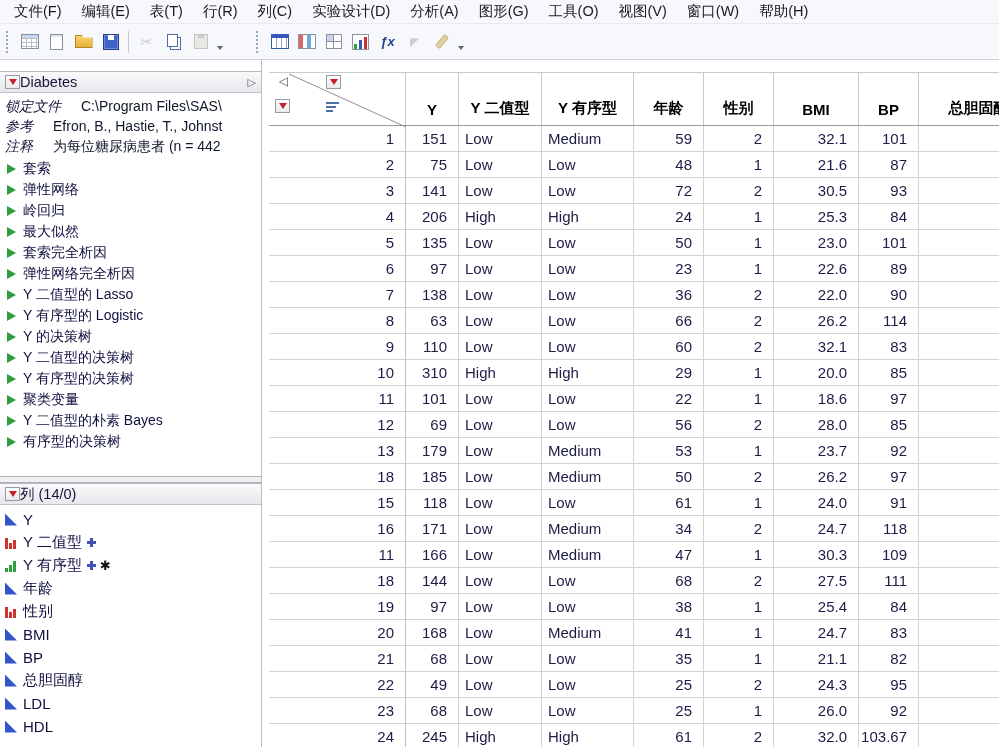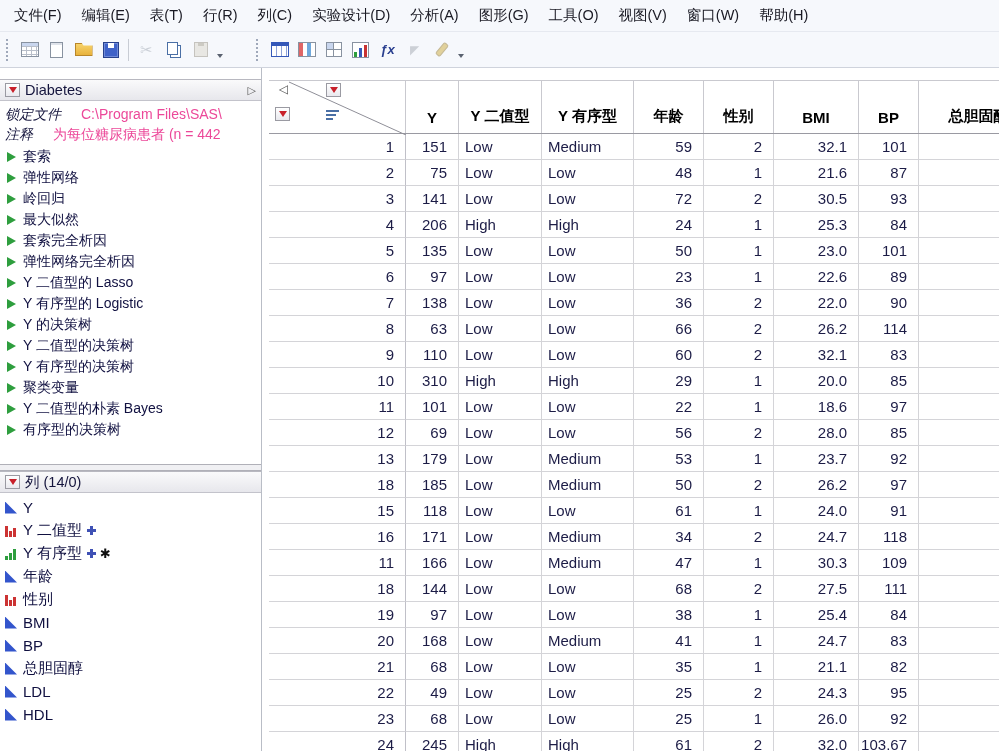--- a/index.html
+++ b/index.html
@@ -1,19 +1,19 @@
 <!DOCTYPE html>
 <html><head>
 <meta charset="utf-8">
 <style>
   *{box-sizing:border-box;margin:0;padding:0}
   html,body{width:999px;height:751px;overflow:hidden;background:#fff;
     font-family:"Liberation Sans","DejaVu Sans",sans-serif;color:#1c1c46;}
   
-  .menubar{height:32px;background:#f6f8fc;border-bottom:1px solid #e6e9f0;
+  .menubar{height:24px;background:#f6f8fc;border-bottom:1px solid #e6e9f0;
     display:flex;align-items:center;padding-left:4px;}
   .menu-item{padding:3px 10px;font-size:14.5px;color:#1a1a24;cursor:default;white-space:nowrap}
   
   .toolbar{height:36px;background:#f6f8fc;border-bottom:1px solid #cfd3dc;
     display:flex;align-items:center;padding-left:3px;}
   .grip{width:5px;height:22px;border-left:2px dotted #9fa8ba;margin:0 5px 0 3px}
   .tsep{width:1px;height:22px;background:#c8ccd4;margin:0 4px}
   .tgroup{display:flex;align-items:center}
   .tgroup2{margin-left:30px}
   .tbtn{width:27px;height:26px;display:flex;align-items:center;justify-content:center;position:relative;cursor:default}
@@ -49,30 +49,30 @@
   .ic-formula::before{content:"ƒx";font-size:13px;font-style:italic;font-weight:700;color:#2a3f8f}
   .ic-arrow::before{content:"◤";font-size:12px;color:#9aa0aa}
   .ic-brush::before{content:"";width:4px;height:13px;background:#c9a227;border:1px solid #8a6d1a;border-radius:2px;transform:rotate(40deg)}
   
   .main{display:flex;height:687px;background:#fff}
   .sidebar{width:262px;border-right:1px solid #b9bdc6;padding-top:11px;display:flex;flex-direction:column;overflow:hidden;background:#fff}
   .vsplit{width:7px;background:#fff}
   
   .panel-header{height:22px;background:linear-gradient(#fafafb,#e7e7ec);border-top:1px solid #b8b8c0;border-bottom:1px solid #c3c3cb;
     display:flex;align-items:center;padding:0 5px;font-size:14.5px;color:#14143c;white-space:nowrap}
-  .panel-title{margin-left:5px}
+  .panel-title{}
   .rt-box{width:15px;height:14px;border:1px solid #9a9aa2;background:linear-gradient(#fff,#e9e9ee);
     display:inline-flex;align-items:center;justify-content:center;flex:none}
   .rt{width:0;height:0;border-left:4px solid transparent;border-right:4px solid transparent;border-top:6px solid #c8202a}
   .collapse-right{margin-left:auto;font-size:11px;color:#555}
   .collapse-right::before{content:"▷"}
   .props{padding:3px 0 2px 5px}
   .prop-line{height:20px;line-height:20px;font-size:14px;white-space:nowrap;overflow:hidden}
   .prop-label{font-style:italic;margin-right:20px;color:#14143c}
-  .prop-value{color:#ec4899}
+  .prop-value{color:#0f172a}
   .scripts{padding-left:5px}
   .script-item{height:21px;display:flex;align-items:center;font-size:14px;color:#101040;white-space:nowrap}
   .play{width:0;height:0;border-left:9px solid #2e9e3e;border-top:5px solid transparent;border-bottom:5px solid transparent;margin:0 7px 0 2px;flex:none}
   .hsplit{height:7px;margin-top:24px;background:#f0f0f3;border-top:1px solid #b0b0b8;border-bottom:1px solid #b0b0b8}
   .col-list{padding-left:5px;padding-top:3px}
   .col-item{height:23px;display:flex;align-items:center;font-size:15px;color:#101040;white-space:nowrap}
   .cicon{width:12px;height:12px;margin-right:6px;flex:none;display:inline-block}
   .cicon.continuous{background:#3355cc;clip-path:polygon(0 0,100% 100%,0 100%)}
   .cicon.nominal{background:
     linear-gradient(#cc3333,#cc3333) 0 100%/3px 11px no-repeat,
@@ -198,20 +198,23 @@
           </span>
         <span class="panel-title">Diabetes</span>
         <span class="collapse-right"></span>
       </div>
       <div class="props">
 
           <div class="prop-line">
             <span class="prop-label">锁定文件</span><span class="prop-value">C:\Program Files\SAS\</span>
           </div>
 
+          <div class="prop-line">
+            <span class="prop-label">参考</span><span class="prop-value">Efron, B., Hastie, T., Johnst</span>
+          </div>
 
           <div class="prop-line">
             <span class="prop-label">注释</span><span class="prop-value">为每位糖尿病患者 (n = 442</span>
           </div>
         </div>
       <div class="scripts">
 
           <div class="script-item">
             <i class="play"></i>
             <span>套索</span>

